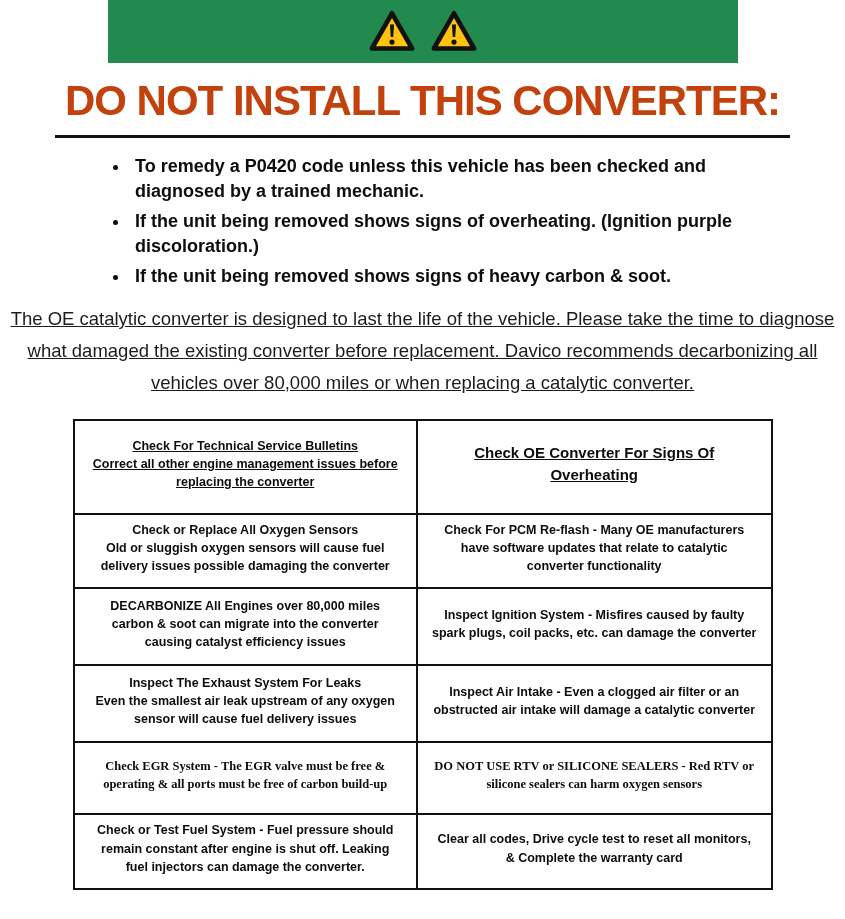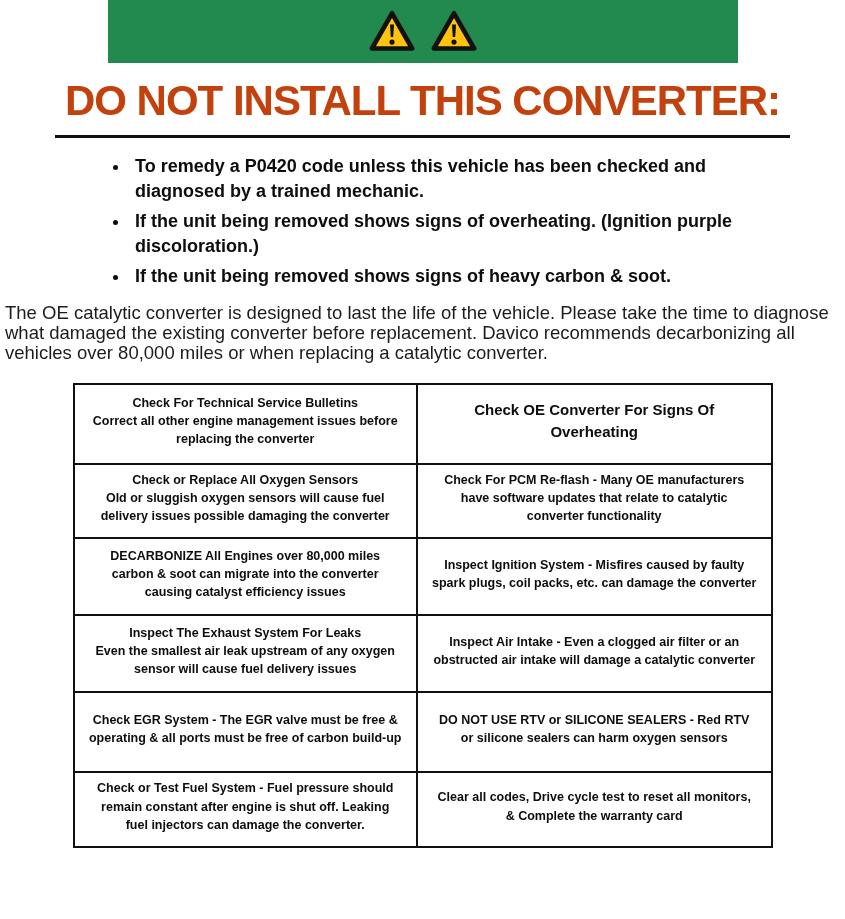--- a/index.html
+++ b/index.html
@@ -56,25 +56,26 @@
     font-weight: 700;
     font-size: 18px;
     line-height: 25px;
   }
   .warnings li { margin-bottom: 5px; padding-left: 5px; }
 
   
   .para {
     margin: 14px auto 0 auto;
     max-width: 835px;
-    text-align: left;
+    text-align: center;
     font-size: 18.5px;
     font-weight: 400;
-    line-height: 20px;
+    line-height: 32px;
     color: #1c1c1c;
+    text-decoration: underline;
   }
 
   
   .keys {
     margin-top: 22px;
     text-align: center;
     font-size: 25px;
     font-weight: 800;
     letter-spacing: -0.3px;
     text-decoration: underline;
@@ -94,25 +95,25 @@
     vertical-align: middle;
     text-align: center;
     font-weight: 700;
     font-size: 12.5px;
     line-height: 1.45;
     padding: 6px 14px 12px 14px;
   }
   .tips td.cell-left  { width: 49.2%; }
   .tips td.cell-right { width: 50.8%; }
   .tips td.large { font-size: 15px; }
-  .tips tr:nth-child(1) td { height: 80px; }
+  .tips tr:nth-child(1) td { height: 94px; text-decoration: underline; }
   .tips tr:nth-child(2) td { height: 74px; }
   .tips tr:nth-child(3) td { height: 77px; }
   .tips tr:nth-child(4) td { height: 77px; }
-  .tips tr:nth-child(5) td { height: 80px; }
+  .tips tr:nth-child(5) td { height: 72px; font-family: Liberation Serif, serif; }
   .tips tr:nth-child(6) td { height: 72px; }
   .cell-line { display: block; }
 </style>
 </head>
 <body>
 
 <div class="page">
 
   <div class="banner">
     <span class="warn-icon">

